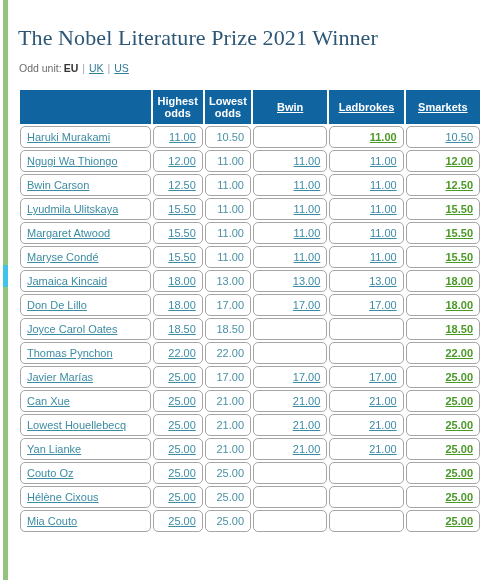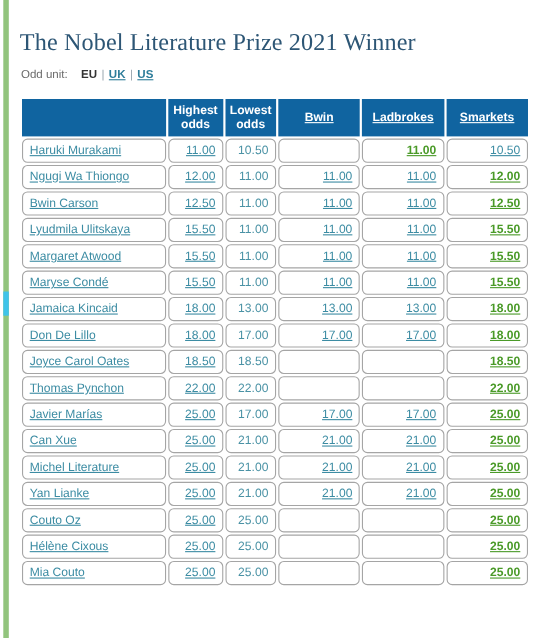--- a/index.html
+++ b/index.html
@@ -58,29 +58,29 @@
     font-size: 10.5px;
     color: #6b6b6b;
     white-space: nowrap;
   }
   .oddunit .lbl {
     color: #6b6b6b;
   }
   .oddunit .cur {
     color: #333333;
     font-weight: bold;
-    margin-left: 12px;
+    margin-left: 2px;
   }
   .oddunit .sep {
     color: #9aa7b0;
     margin: 0 4px;
   }
   .oddunit a {
     color: #2e7d9a;
-    font-weight: bold;
+    font-weight: normal;
     text-decoration: underline;
   }
 
   .table-wrap {
     padding: 14px 0 0 18px;
   }
 
   table.odds {
     border-collapse: separate;
     border-spacing: 2px;
@@ -279,21 +279,21 @@
           </tr>
           <tr>
             <td class="c-name"><a href="#">Can Xue</a></td>
             <td class="c-num"><a href="#" class="val-link">25.00</a></td>
             <td class="c-num"><span class="val-plain">21.00</span></td>
             <td class="c-num"><a href="#" class="val-link">21.00</a></td>
             <td class="c-num"><a href="#" class="val-link">21.00</a></td>
             <td class="c-num"><a href="#" class="val-best">25.00</a></td>
           </tr>
           <tr>
-            <td class="c-name"><a href="#">Michel Literature</a></td>
+            <td class="c-name"><a href="#">Lowest Houellebecq</a></td>
             <td class="c-num"><a href="#" class="val-link">25.00</a></td>
             <td class="c-num"><span class="val-plain">21.00</span></td>
             <td class="c-num"><a href="#" class="val-link">21.00</a></td>
             <td class="c-num"><a href="#" class="val-link">21.00</a></td>
             <td class="c-num"><a href="#" class="val-best">25.00</a></td>
           </tr>
           <tr>
             <td class="c-name"><a href="#">Yan Lianke</a></td>
             <td class="c-num"><a href="#" class="val-link">25.00</a></td>
             <td class="c-num"><span class="val-plain">21.00</span></td>

